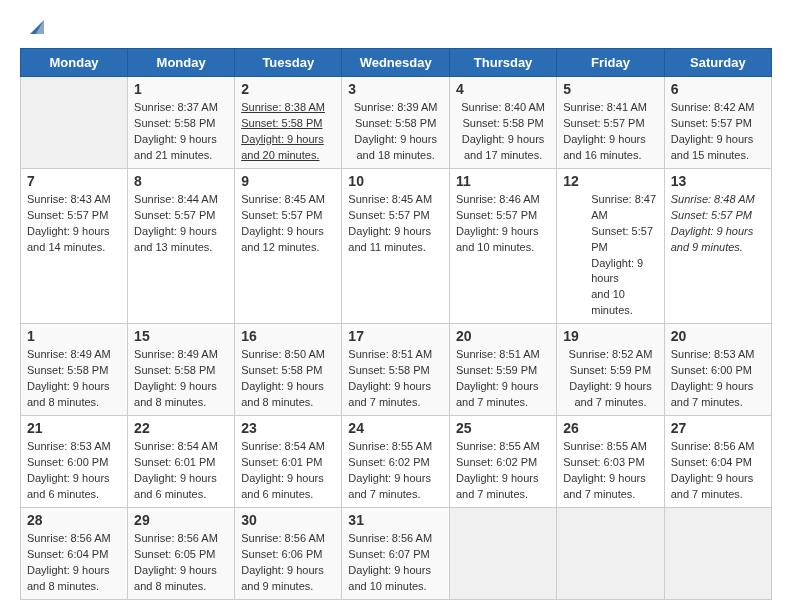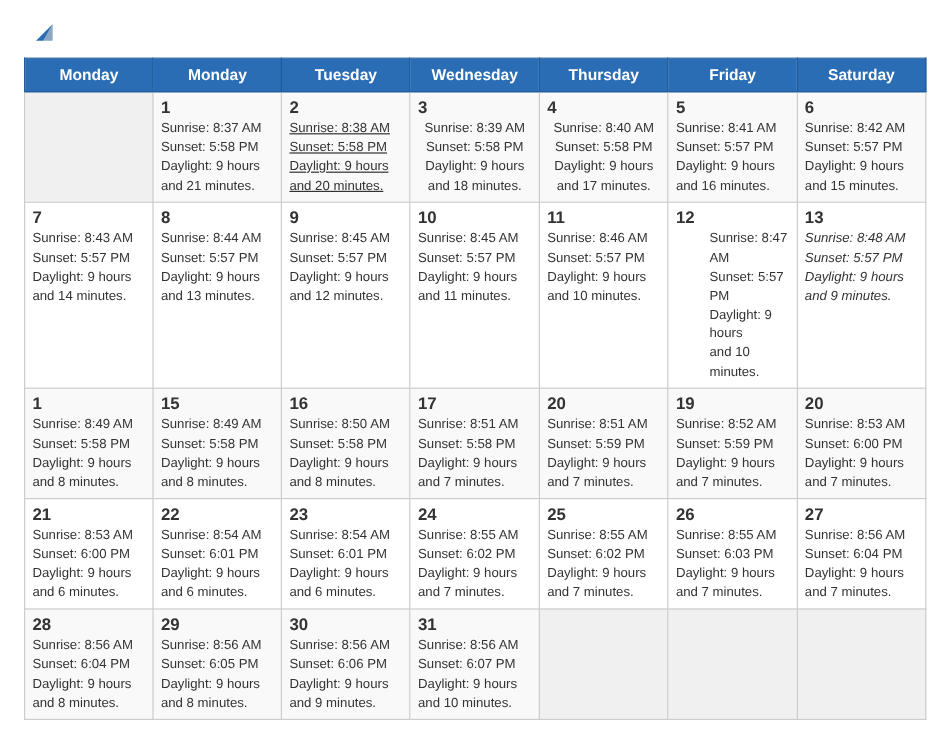--- a/index.html
+++ b/index.html
@@ -248,21 +248,21 @@
         </td>
         <td>
           <span class="day-num">20</span>
           <div class="day-info" style="white-space: pre-line;">Sunrise: 8:51 AM
 Sunset: 5:59 PM
 Daylight: 9 hours
 and 7 minutes.</div>
         </td>
         <td>
           <span class="day-num">19</span>
-          <div class="day-info" style="white-space: pre-line;">Sunrise: 8:52 AM
+          <div class="day-info" style="white-space: pre-line; text-align: center;">Sunrise: 8:52 AM
 Sunset: 5:59 PM
 Daylight: 9 hours
 and 7 minutes.</div>
         </td>
         <td>
           <span class="day-num">20</span>
           <div class="day-info" style="white-space: pre-line;">Sunrise: 8:53 AM
 Sunset: 6:00 PM
 Daylight: 9 hours
 and 7 minutes.</div>

